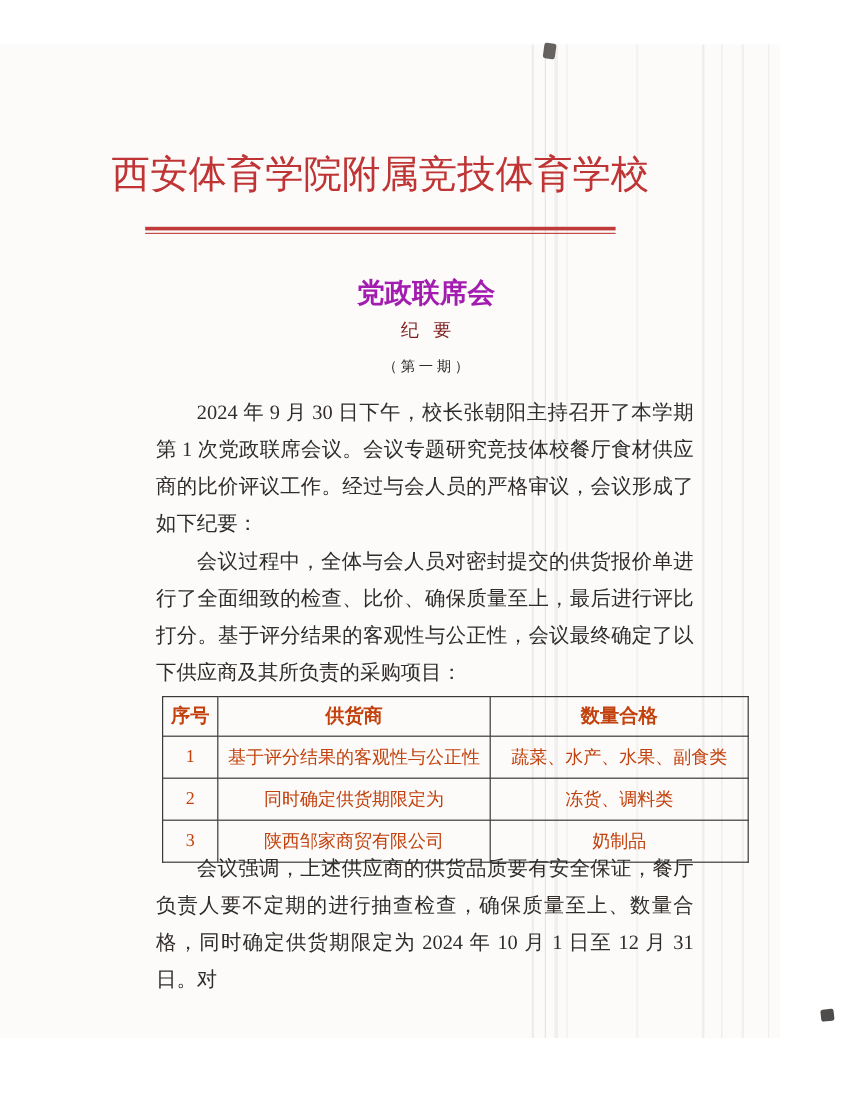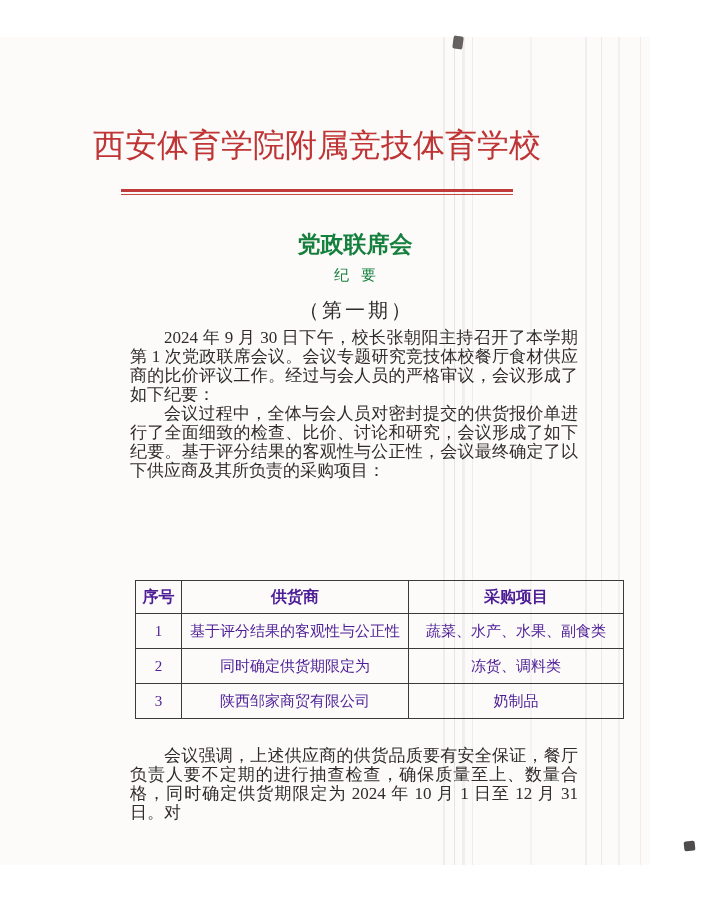--- a/index.html
+++ b/index.html
@@ -54,52 +54,52 @@
   }
   .rule { position: absolute; left: 121px; top: 189px; width: 392px; }
   .rule-top    { height: 3px; background: #bf3a38; }
   .rule-gap    { height: 2px; }
   .rule-bottom { height: 1px; background: #c24a46; }
   .meeting-title {
     position: absolute;
     left: 130px; top: 229px; width: 450px;
     text-align: center;
     font-size: 23px; font-weight: 700;
-    color: #15803d;
+    color: #a21caf;
   }
   .doc-type {
     position: absolute;
     left: 130px; top: 266px; width: 450px;
     text-align: center;
-    font-size: 15px; color: #15803d;
+    font-size: 15px; color: #7f1d1d;
     letter-spacing: 12px; text-indent: 12px;
   }
   .issue {
     position: absolute;
     left: 130px; top: 297px; width: 450px;
     text-align: center;
-    font-size: 20px; color: #2f2d2b;
+    font-size: 12px; color: #2f2d2b;
     letter-spacing: 3px; text-indent: 3px;
   }
   .body-text {
     position: absolute;
     left: 130px; width: 448px;
-    font-size: 17px; line-height: 19px;
+    font-size: 17px; line-height: 31px;
     color: #2f2c2a;
     text-align: justify;
   }
   .body-text p { margin: 0; text-indent: 2em; }
   .block-1 { top: 328px; }
-  .block-3 { top: 746px; }
+  .block-3 { top: 708px; }
   table.supplier {
     position: absolute;
     left: 135px; top: 580px;
     border-collapse: collapse;
     table-layout: fixed;
-    color: #4c1d95;
+    color: #c2410c;
   }
   table.supplier th, table.supplier td {
     border: 1px solid #3a3a3a;
     text-align: center;
     vertical-align: middle;
     padding: 0 2px;
     white-space: nowrap;
     overflow: hidden;
     font-size: 15px;
   }
@@ -136,34 +136,34 @@
 </div>
 
 <div class="meeting-title">党政联席会</div>
 
 <div class="doc-type">纪要</div>
 
 <div class="issue">（第一期）</div>
 
 <div class="body-text block-1">
   <p>2024 年 9 月 30 日下午，校长张朝阳主持召开了本学期第 1 次党政联席会议。会议专题研究竞技体校餐厅食材供应商的比价评议工作。经过与会人员的严格审议，会议形成了如下纪要：</p>
-  <p>会议过程中，全体与会人员对密封提交的供货报价单进行了全面细致的检查、比价、讨论和研究，会议形成了如下纪要。基于评分结果的客观性与公正性，会议最终确定了以下供应商及其所负责的采购项目：</p>
+  <p>会议过程中，全体与会人员对密封提交的供货报价单进行了全面细致的检查、比价、确保质量至上，最后进行评比打分。基于评分结果的客观性与公正性，会议最终确定了以下供应商及其所负责的采购项目：</p>
 </div>
 
 <table class="supplier">
   <colgroup>
     <col class="col-no">
     <col class="col-supplier">
     <col class="col-items">
   </colgroup>
   <thead>
     <tr>
       <th>序号</th>
       <th>供货商</th>
-      <th>采购项目</th>
+      <th>数量合格</th>
     </tr>
   </thead>
   <tbody>
     <tr>
       <td>1</td>
       <td>基于评分结果的客观性与公正性</td>
       <td>蔬菜、水产、水果、副食类</td>
     </tr>
     <tr>
       <td>2</td>

